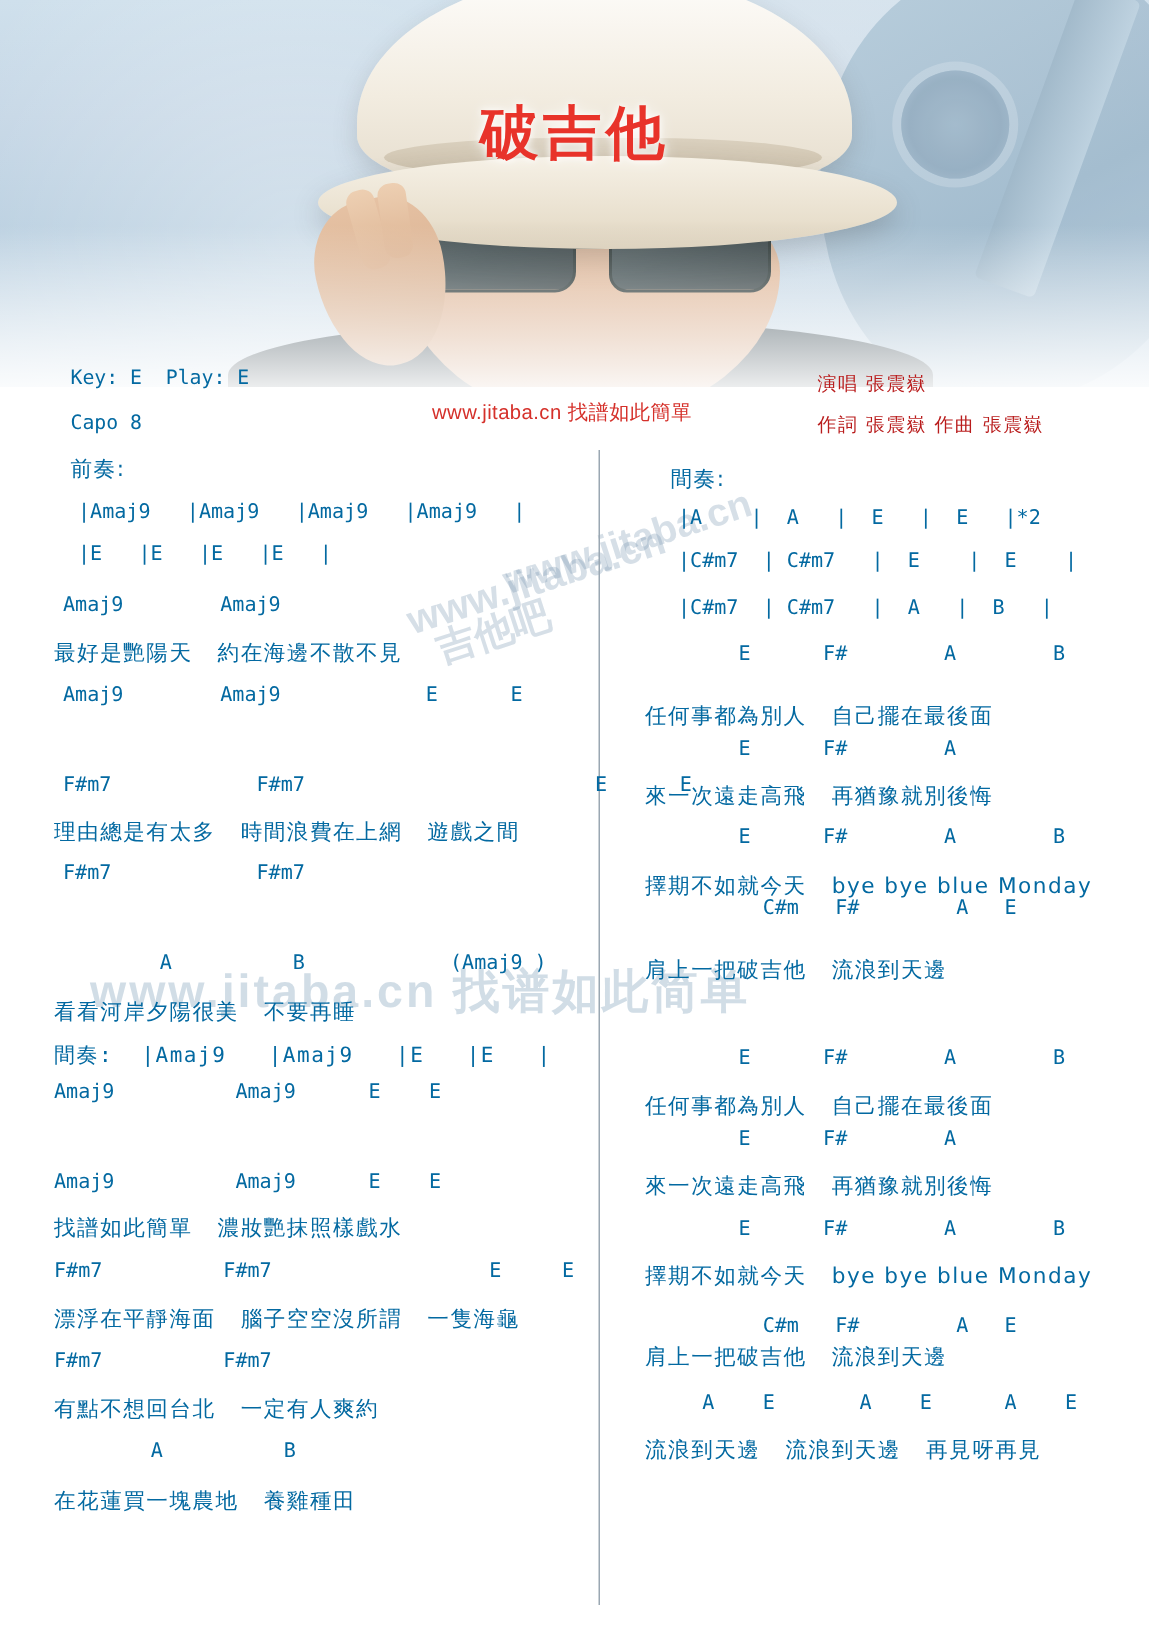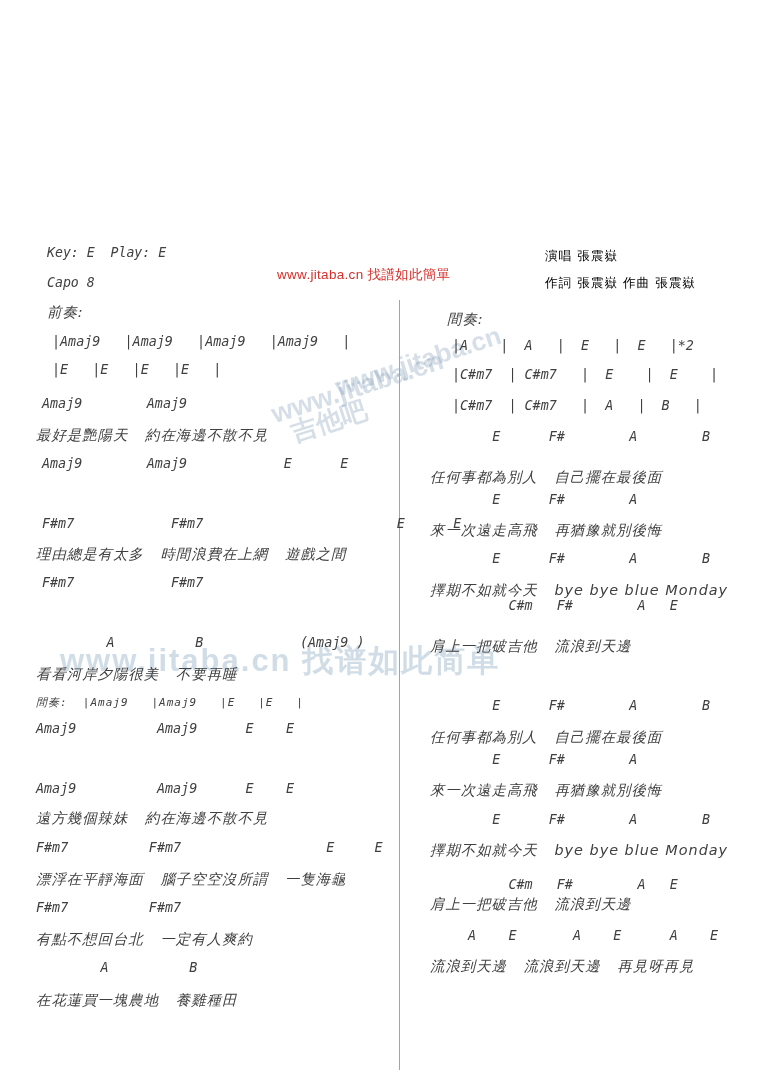--- a/index.html
+++ b/index.html
@@ -120,46 +120,65 @@
   }
   .wm1{left:268px;top:372px;font-size:27px;}
   .wm2{left:332px;top:346px;font-size:26px;}
   .wm3{left:290px;top:404px;font-size:26px;}
   .wm-big{
     position:absolute;left:60px;top:640px;width:690px;
     font-size:31px;font-weight:bold;color:rgba(135,165,190,.38);
     letter-spacing:2px;white-space:nowrap;pointer-events:none;
   }
   .wm-red{
-    position:absolute;left:277px;top:266px;font-size:13.5px;color:#d5302a;
+    position:absolute;left:288px;top:266px;font-size:13.5px;color:#d5302a;
     letter-spacing:.3px;
   }
 
   
   .sheet{position:absolute;left:0;top:0;width:766px;height:1089px;}
   .divider{
     position:absolute;left:399px;top:300px;width:1px;height:770px;background:#9aa7b2;
   }
   .t{
-    position:absolute;white-space:pre;font-size:13.4px;color:#404040;
+    position:absolute;white-space:pre;font-size:13.4px;color:#0369a1;
     font-family:"DejaVu Sans Mono", monospace;
     letter-spacing:0px;
-    font-style:italic;
   }
   .cn{
     font-family:"DejaVu Sans", sans-serif;font-size:14.4px;letter-spacing:1px;
   }
   .meta{font-family:"DejaVu Sans Mono", monospace;font-size:13.2px;}
-  .credits{font-family:"DejaVu Sans", sans-serif;font-size:12.6px;color:#000000;letter-spacing:1px;}
+  .credits{font-family:"DejaVu Sans", sans-serif;font-size:12.6px;color:#b91c1c;letter-spacing:1px;}
 </style>
 </head>
 <body>
 
 <div class="page">
 
+  <div class="photo">
+    <div class="guitar"></div>
+    <div class="neck"></div>
+    <div class="shirt"></div>
+    <div class="collar"></div>
+    <div class="face"></div>
+    <div class="shades">
+      <div class="lens l"></div>
+      <div class="lens r"></div>
+      <div class="bridge"></div>
+    </div>
+    <div class="hat"></div>
+    <div class="hat-band"></div>
+    <div class="hat-brim"></div>
+    <div class="hand"></div>
+    <div class="finger f1"></div>
+    <div class="finger f2"></div>
+    <div class="photo-fade"></div>
+    <div class="title">破吉他</div>
+  </div>
 
   <div class="wm-red">www.jitaba.cn 找譜如此簡單</div>
   <div class="wm-rot wm1">www.jitaba.cn</div>
   <div class="wm-rot wm2">www.jitaba.cn</div>
   <div class="wm-rot wm3">吉他吧</div>
   <div class="wm-big">www.jitaba.cn 找谱如此简单</div>
 
   <div class="sheet">
     <div class="divider"></div>
 
@@ -174,24 +193,24 @@
     <div class="t" style="left:52px;top:334px;">|Amaj9   |Amaj9   |Amaj9   |Amaj9   |</div>
     <div class="t" style="left:52px;top:362px;text-align:right;">|E   |E   |E   |E   |</div>
     <div class="t" style="left:42px;top:396px;">Amaj9        Amaj9</div>
     <div class="t cn" style="left:36px;top:426px;">最好是艷陽天   約在海邊不散不見</div>
     <div class="t" style="left:42px;top:456px;">Amaj9        Amaj9            E      E</div>
     <div class="t" style="left:42px;top:516px;">F#m7            F#m7                        E      E</div>
     <div class="t cn" style="left:36px;top:545px;">理由總是有太多   時間浪費在上網   遊戲之間</div>
     <div class="t" style="left:42px;top:575px;">F#m7            F#m7</div>
     <div class="t" style="left:42px;top:635px;">        A          B            (Amaj9 )</div>
     <div class="t cn" style="left:36px;top:665px;">看看河岸夕陽很美   不要再睡</div>
-    <div class="t cn" style="left:36px;top:695px;font-family:'DejaVu Sans Mono',monospace;font-size:11px;">間奏:  |Amaj9   |Amaj9   |E   |E   |</div>
+    <div class="t cn" style="left:36px;top:695px;font-family:'DejaVu Sans Mono',monospace;font-size:14px;">間奏:  |Amaj9   |Amaj9   |E   |E   |</div>
     <div class="t" style="left:36px;top:721px;">Amaj9          Amaj9      E    E</div>
     <div class="t" style="left:36px;top:781px;">Amaj9          Amaj9      E    E</div>
-    <div class="t cn" style="left:36px;top:809px;">遠方幾個辣妹   約在海邊不散不見</div>
+    <div class="t cn" style="left:36px;top:809px;">找譜如此簡單   濃妝艷抹照樣戲水</div>
     <div class="t" style="left:36px;top:840px;">F#m7          F#m7                  E     E</div>
     <div class="t cn" style="left:36px;top:870px;">漂浮在平靜海面   腦子空空沒所謂   一隻海龜</div>
     <div class="t" style="left:36px;top:900px;">F#m7          F#m7</div>
     <div class="t cn" style="left:36px;top:930px;">有點不想回台北   一定有人爽約</div>
     <div class="t" style="left:36px;top:960px;">        A          B</div>
     <div class="t cn" style="left:36px;top:991px;">在花蓮買一塊農地   養雞種田</div>
 
     <div class="t" style="left:452px;top:338px;">|A    |  A   |  E   |  E   |*2</div>
     <div class="t" style="left:452px;top:367px;">|C#m7  | C#m7   |  E    |  E    |</div>
     <div class="t" style="left:452px;top:398px;">|C#m7  | C#m7   |  A   |  B   |</div>

